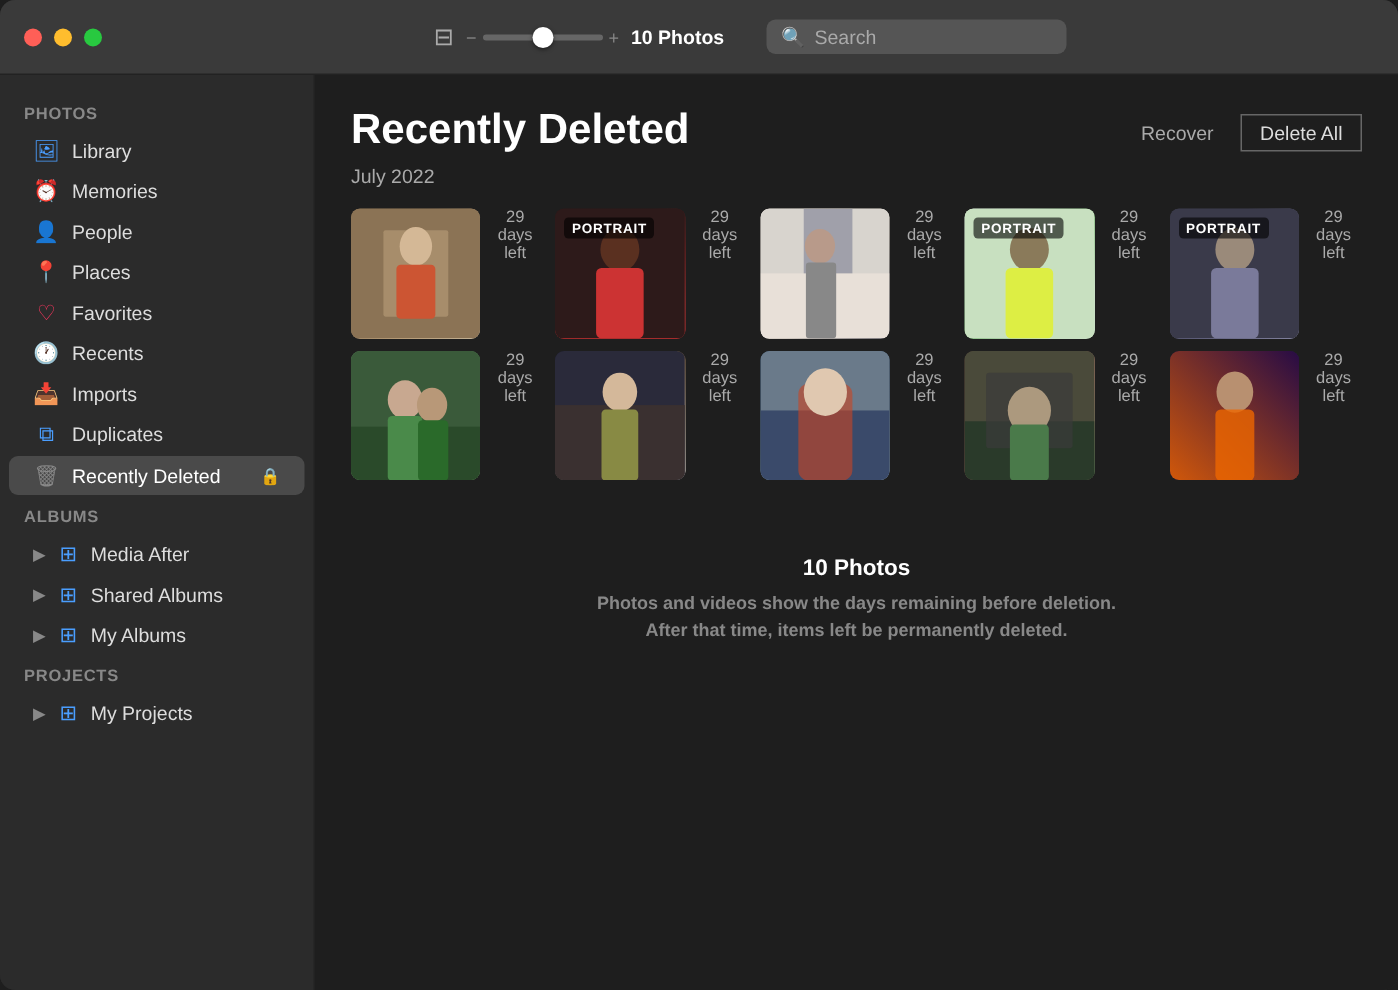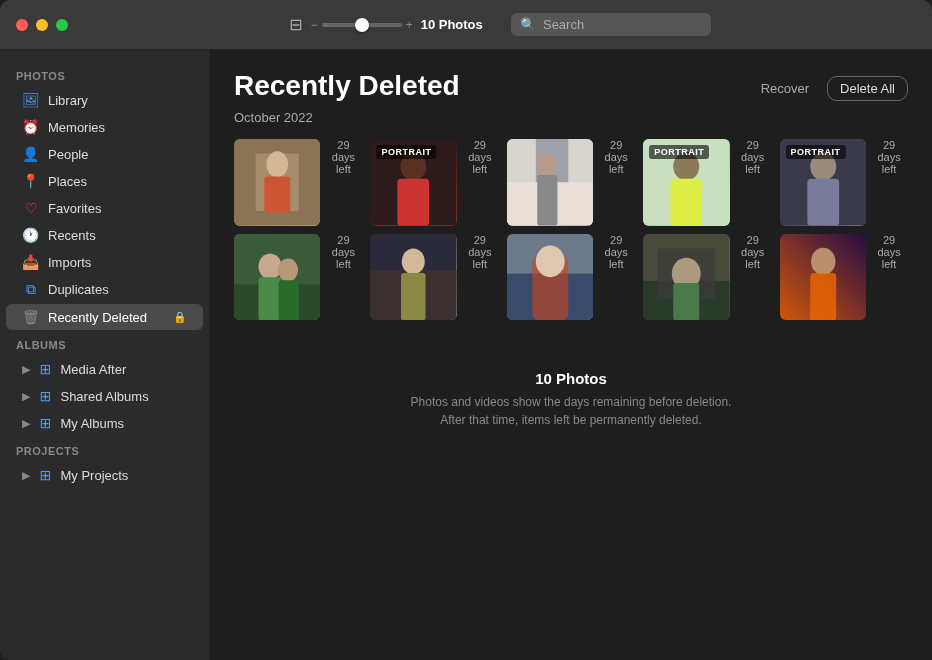--- a/index.html
+++ b/index.html
@@ -206,21 +206,21 @@
       border-radius: 6px;
       text-align: right;
     }
     .btn-delete-all {
       background: transparent;
       border: 1px solid #666;
       color: #ddd;
       font-size: 13px;
       cursor: pointer;
       padding: 4px 12px;
-      border-radius: 10px;
+      border-radius: 0;
     }
 
     .date-label {
       color: #aaa;
       font-size: 13px;
       margin-bottom: 14px;
     }
 
     
     .photo-grid {
@@ -269,20 +269,21 @@
     .footer-title {
       color: #fff;
       font-size: 15px;
       font-weight: 700;
       margin-bottom: 6px;
     }
     .footer-desc {
       color: #888;
       font-size: 12px;
       line-height: 1.5;
+      font-weight: bold;
     }
 
     
     ::-webkit-scrollbar { width: 6px; }
     ::-webkit-scrollbar-track { background: transparent; }
     ::-webkit-scrollbar-thumb { background: #555; border-radius: 3px; }
 
     
     .photo-p1 { background: linear-gradient(135deg, #8B7355 30%, #c4a882 70%, #d4c5a9 100%); }
     .photo-p2 { background: linear-gradient(160deg, #2d1a1a 20%, #8B2020 50%, #cc3333 80%); }
@@ -395,21 +396,21 @@
     </div>
 
     <div class="content">
       <div class="content-header">
         <h1 class="page-title">Recently Deleted</h1>
         <div class="header-actions">
           <button class="btn-recover">Recover</button>
           <button class="btn-delete-all">Delete All</button>
         </div>
       </div>
-      <div class="date-label">October 2022</div>
+      <div class="date-label">July 2022</div>
 
       <div class="photo-grid">
 
         <div class="photo-item">
           <div class="photo-thumb photo-p1">
             <svg width="100%" height="100%" viewBox="0 0 120 120" preserveAspectRatio="xMidYMid slice">
               <rect width="120" height="120" fill="#8B7355"></rect>
               <rect x="30" y="20" width="60" height="80" rx="2" fill="#c4a882" opacity="0.5"></rect>
               <ellipse cx="60" cy="35" rx="15" ry="18" fill="#d4b896"></ellipse>
               <rect x="42" y="52" width="36" height="50" rx="4" fill="#cc5533"></rect>

